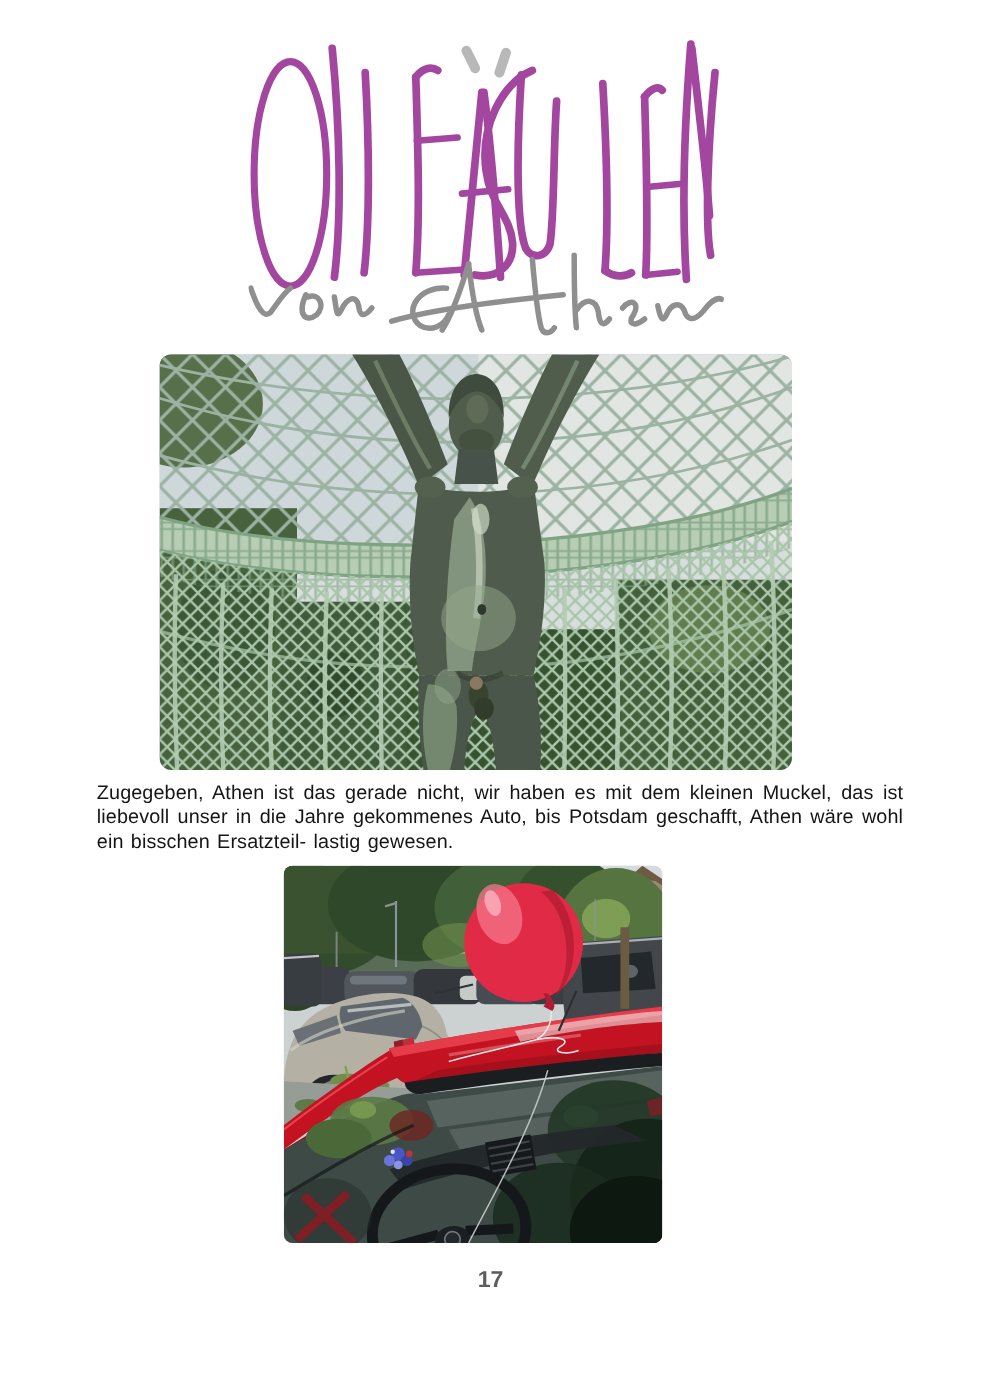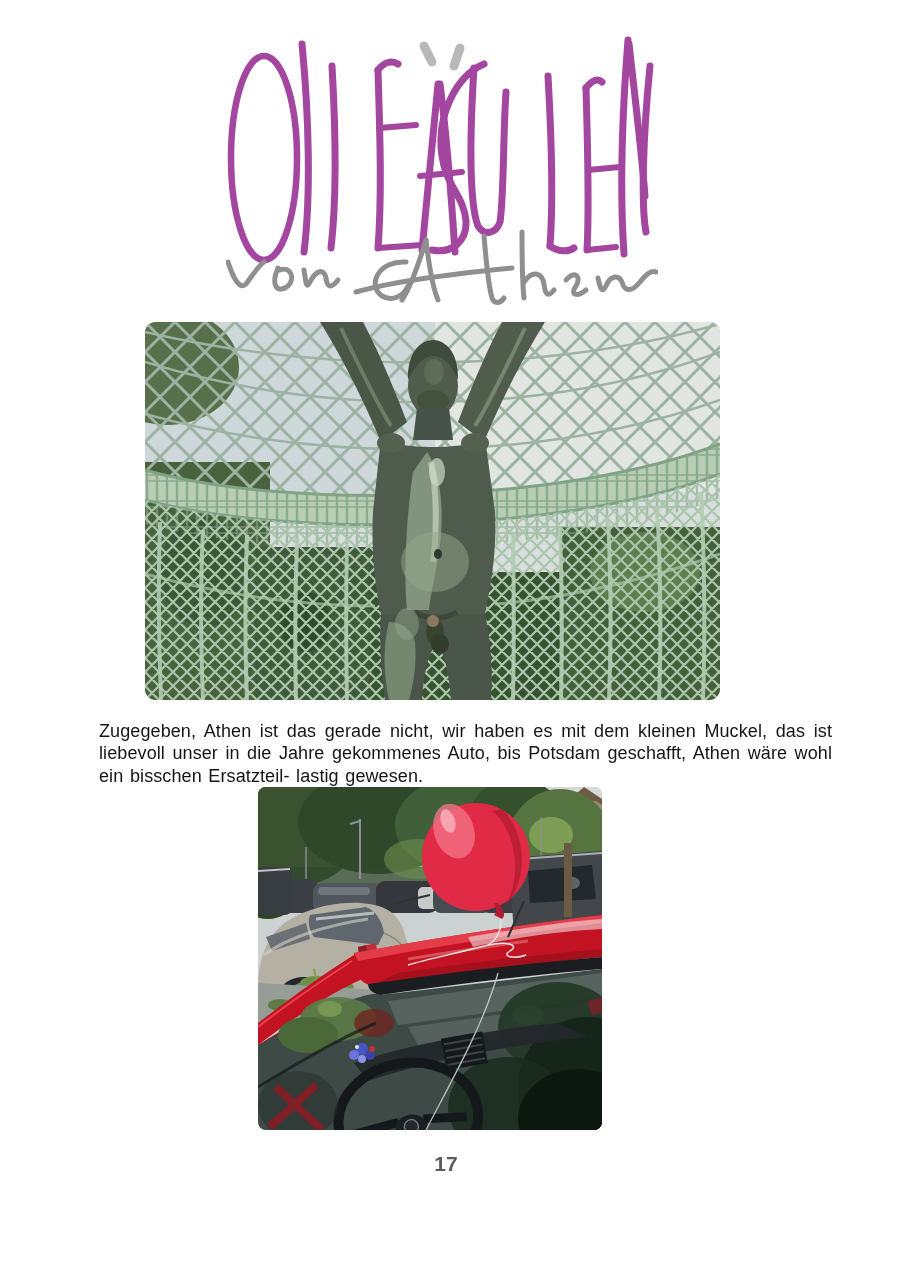--- a/index.html
+++ b/index.html
@@ -4,21 +4,21 @@
 <style>
   html,body{margin:0;padding:0;background:#ffffff;}
   body{width:900px;height:1273px;position:relative;font-family:"Liberation Sans",sans-serif;overflow:hidden;}
   .page{position:absolute;inset:0;background:#ffffff;}
   .title-art{position:absolute;left:226px;top:36px;width:432px;height:278px;}
   .photo{position:absolute;overflow:hidden;background:#ccd2d2;}
   .photo.statue{left:145px;top:322px;width:575px;height:378px;border-radius:11px;}
   .photo.car{left:258px;top:787px;width:344px;height:343px;border-radius:8px;}
   .photo svg{display:block;width:100%;height:100%;}
   .body-text{position:absolute;left:84px;top:705px;width:733px;font-size:18px;line-height:22.4px;
-             color:#151515;text-align:justify;text-align-last:left;margin:15px;
+             color:#151515;text-align:justify;text-align-last:left;margin:4px;
              word-spacing:1.5px;letter-spacing:0.1px;}
   .page-number{position:absolute;left:0;top:1152px;width:892px;text-align:center;
                font-size:21px;font-weight:bold;color:#5d5d5d;}
 </style>
 </head>
 <body>
 
 <div class="page">
 
   <div class="title-art" aria-label="DIE SÄULEN">

